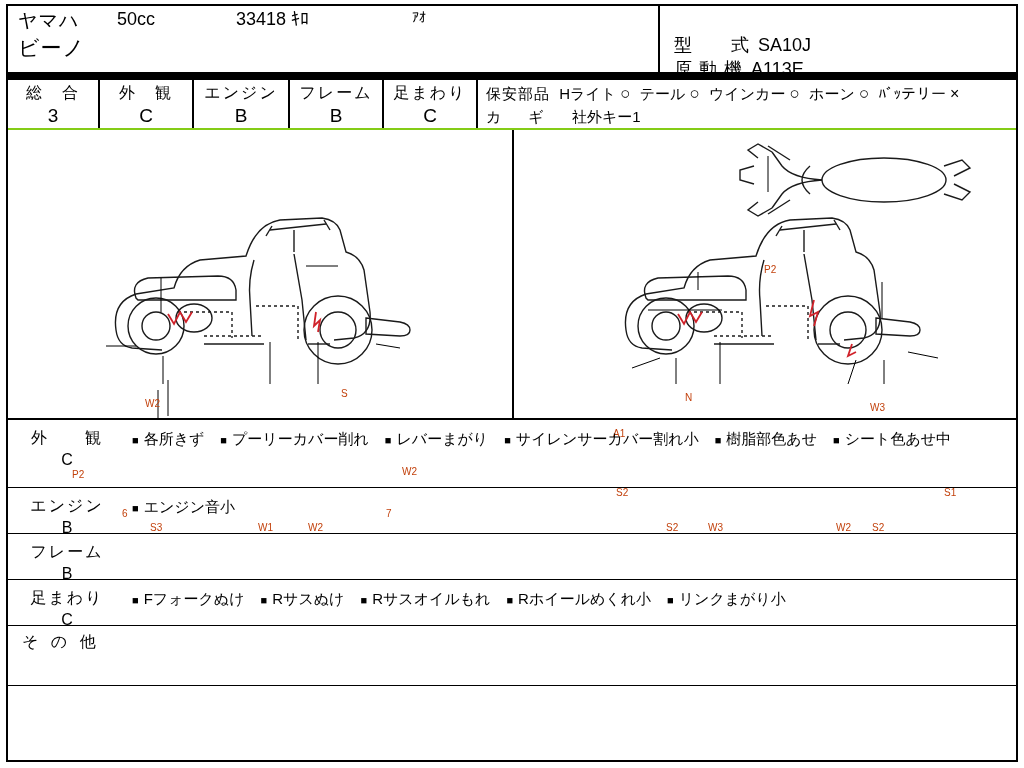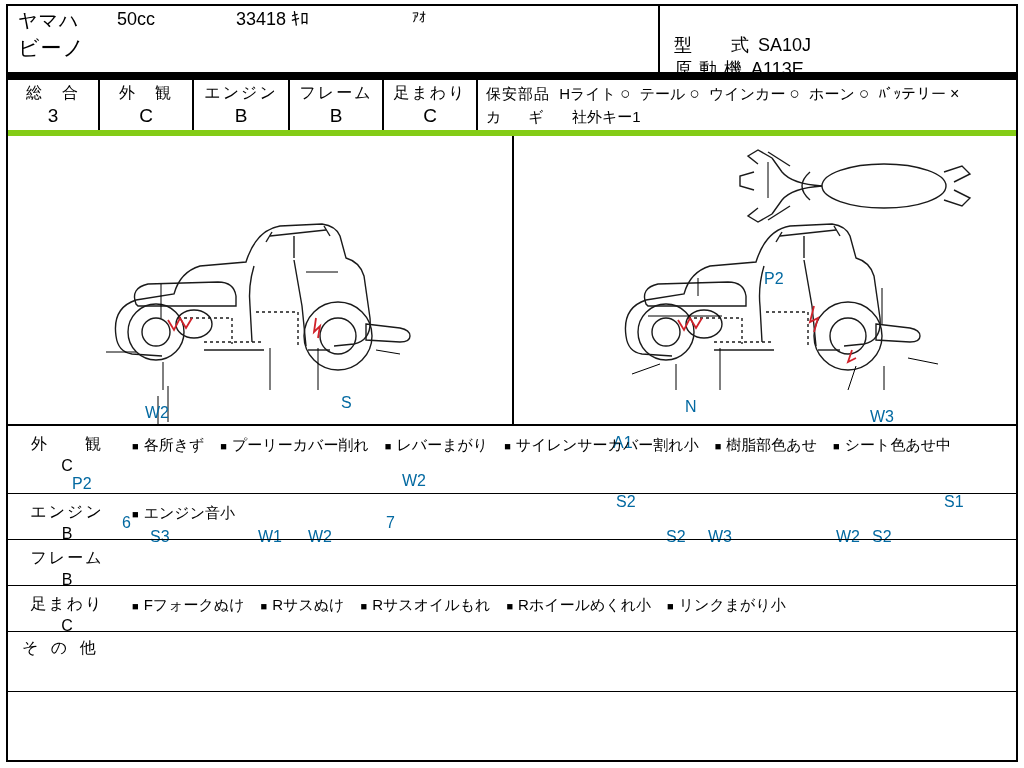--- a/index.html
+++ b/index.html
@@ -55,22 +55,22 @@
   .hr-row { position: absolute; left: 14px; font-size: 18px; white-space: nowrap; }
   .hr-row .lbl { letter-spacing: 1px; }
   .hr-row .val { margin-left: 8px; }
   .hr1 { top: 3px; }
   .hr2 { top: 27px; }
   .hr3 { top: 51px; }
 
   
   .grades {
     position: relative;
-    height: 56px;
-    border-bottom: 6px solid #84cc16;
+    height: 50px;
+    border-bottom: 2px solid #84cc16;
   }
   .gcell {
     position: absolute; top: 0; height: 100%;
     border-right: 2px solid #000;
     text-align: center;
   }
   .gcell .gl { font-size: 16px; margin-top: 3px; letter-spacing: 2px; }
   .gcell .gv { font-size: 19px; margin-top: 1px; }
   .g0 { left: 0;    width: 92px; }
   .g1 { left: 92px; width: 94px; }
@@ -89,22 +89,22 @@
 
   
   .diagram {
     position: relative;
     height: 290px;
     border-bottom: 2px solid #000;
   }
   .dsplit { position: absolute; left: 50%; top: 0; bottom: 0; width: 2px; background: #000; }
   .dlabel {
     position: absolute;
-    font-size: 16px;
-    color: #0369a1;
+    font-size: 10px;
+    color: #c2410c;
     white-space: nowrap;
   }
 
   
   .cond { position: relative; }
   .crow { position: relative; border-bottom: 1px solid #000; }
   .crow .ckey {
     position: absolute; left: 0; top: 0; width: 118px;
     text-align: center; padding-top: 8px;
   }

